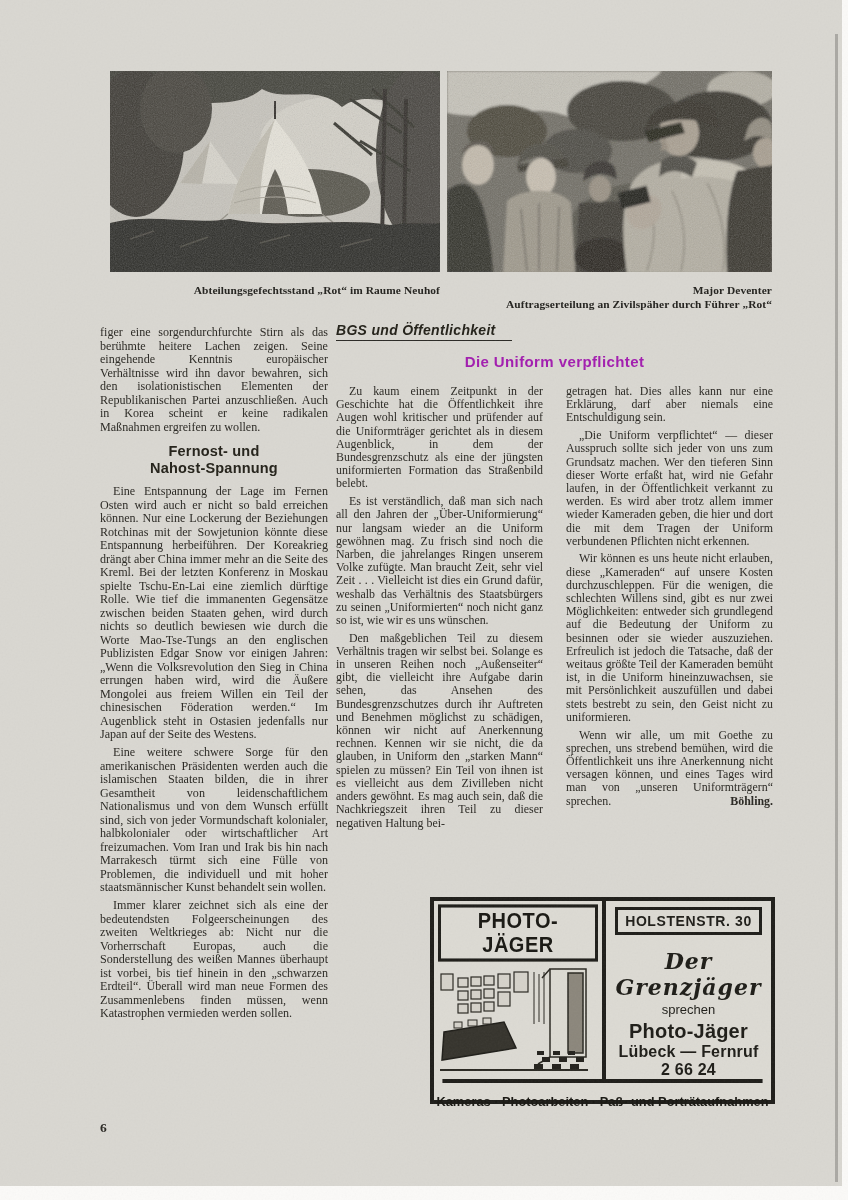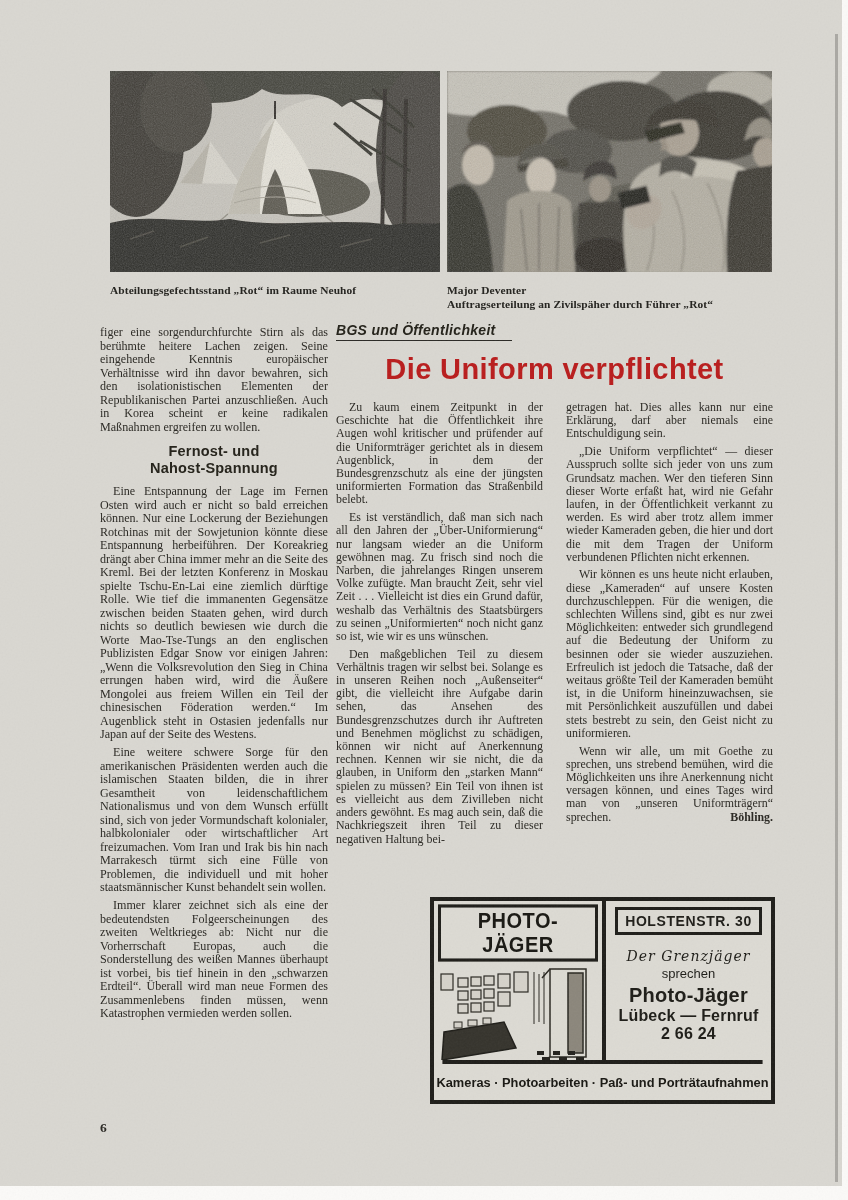--- a/index.html
+++ b/index.html
@@ -12,21 +12,21 @@
     background:#d9d7d1;
   }
   .scan-line { position:absolute; left:835px; top:34px; height:1148px; width:3px; background:#8a8883; opacity:.6; }
 
   .photos-row { position:absolute; left:110px; top:71px; display:flex; gap:7px; }
   .photo { margin:0; line-height:0; }
   .photo svg { display:block; }
 
   .caption {
     position:absolute; top:284px; font-weight:bold; font-size:11.4px;
-    line-height:13.6px; text-align:left; color:#23221e; letter-spacing:.1px;
+    line-height:13.6px; text-align:right; color:#23221e; letter-spacing:.1px;
   }
   .cap-left { left:110px; width:330px; }
   .cap-right { left:447px; width:325px; }
 
   .col-left {
     position:absolute; left:100px; top:326px; width:228px;
     font-size:12.1px; line-height:13.5px; text-align:justify;
   }
   .col-left p, .acol p { margin:0 0 4.5px; text-indent:13px; }
   p.first { text-indent:0; }
@@ -39,42 +39,42 @@
   .section-heading span { display:block; }
 
   .article { position:absolute; left:336px; top:321px; width:437px; }
   .kicker {
     font-family:"Liberation Sans", sans-serif; font-style:italic; font-weight:bold;
     font-size:14px; letter-spacing:.3px; color:#232119;
     display:inline-block; border-bottom:1.6px solid #2a2925; padding:0 16px 2px 0;
   }
   .title {
     font-family:"Liberation Sans", sans-serif; font-weight:bold;
-    font-size:29px; letter-spacing:.4px; text-align:center;
-    margin:12px 0 15px; color:#b91c1c;
+    font-size:15px; letter-spacing:.4px; text-align:center;
+    margin:12px 0 15px; color:#a21caf;
   }
   .article-cols { display:flex; gap:23px; font-size:11.9px; line-height:13.2px; text-align:justify; }
   .acol { width:214px; }
   .byline { float:right; font-weight:bold; }
 
   .ad {
     position:absolute; left:430px; top:897px; width:345px; height:207px;
     border:4px solid #1e1d19; background:#dcdad3; box-sizing:border-box;
     display:grid; grid-template-columns:172px 1fr; grid-template-rows:1fr 40px;
   }
   .ad-left { border-right:4px solid #1e1d19; padding:5px 4px 0 4px; box-sizing:border-box; overflow:hidden; }
   .shop-sign {
     border:3px solid #1e1d19; font-family:"Liberation Sans", sans-serif;
     font-weight:bold; font-size:20px; letter-spacing:.5px; text-align:center;
     padding:1px 2px; color:#181712; transform:scaleY(1.06);
   }
   .storefront { margin-top:4px; }
   .ad-right { padding:6px 8px 0; box-sizing:border-box; text-align:center; font-family:"Liberation Sans", sans-serif; color:#1d1c17; }
   .address-box { border:3px solid #1e1d19; font-weight:bold; font-size:14px; letter-spacing:.6px; padding:3px 0; margin:0 1px 13px; }
-  .script { font-family:"DejaVu Serif", serif; font-style:italic; font-weight:normal; font-size:14px; letter-spacing:1px; }
+  .script { font-family:"DejaVu Serif", serif; font-style:italic; font-weight:bold; font-size:22px; letter-spacing:1px; }
   .bevorzugt { font-size:13px; margin:2px 0 3px; }
   .brand { font-weight:bold; font-size:20px; letter-spacing:.2px; }
   .cityphone { font-weight:bold; font-size:16px; letter-spacing:.2px; }
   .ad-services {
     grid-column:1 / span 2; border-top:4px solid #1e1d19;
     font-family:"Liberation Sans", sans-serif; font-weight:bold; font-size:13.5px;
     display:flex; align-items:center; justify-content:center;
     transform:scaleX(.95); color:#181712; white-space:nowrap;
   }
 
@@ -197,21 +197,21 @@
     <div class="article-cols">
       <div class="acol">
         <p>Zu kaum einem Zeitpunkt in der Geschichte hat die Öffentlichkeit ihre Augen wohl kritischer und prüfender auf die Uniformträger gerichtet als in diesem Augenblick, in dem der Bundesgrenzschutz als eine der jüngsten uniformierten Formation das Straßenbild belebt.</p>
         <p>Es ist verständlich, daß man sich nach all den Jahren der „Über-Uniformierung“ nur langsam wieder an die Uniform gewöhnen mag. Zu frisch sind noch die Narben, die jahrelanges Ringen unserem Volke zufügte. Man braucht Zeit, sehr viel Zeit . . . Vielleicht ist dies ein Grund dafür, weshalb das Verhältnis des Staatsbürgers zu seinen „Uniformierten“ noch nicht ganz so ist, wie wir es uns wünschen.</p>
         <p>Den maßgeblichen Teil zu diesem Verhältnis tragen wir selbst bei. Solange es in unseren Reihen noch „Außenseiter“ gibt, die vielleicht ihre Aufgabe darin sehen, das Ansehen des Bundesgrenzschutzes durch ihr Auftreten und Benehmen möglichst zu schädigen, können wir nicht auf Anerkennung rechnen. Kennen wir sie nicht, die da glauben, in Uniform den „starken Mann“ spielen zu müssen? Ein Teil von ihnen ist es vielleicht aus dem Zivilleben nicht anders gewöhnt. Es mag auch sein, daß die Nachkriegszeit ihren Teil zu dieser negativen Haltung bei-</p>
       </div>
       <div class="acol">
         <p class="first">getragen hat. Dies alles kann nur eine Erklärung, darf aber niemals eine Entschuldigung sein.</p>
         <p>„Die Uniform verpflichtet“ — dieser Ausspruch sollte sich jeder von uns zum Grundsatz machen. Wer den tieferen Sinn dieser Worte erfaßt hat, wird nie Gefahr laufen, in der Öffentlichkeit verkannt zu werden. Es wird aber trotz allem immer wieder Kameraden geben, die hier und dort die mit dem Tragen der Uniform verbundenen Pflichten nicht erkennen.</p>
         <p>Wir können es uns heute nicht erlauben, diese „Kameraden“ auf unsere Kosten durchzuschleppen. Für die wenigen, die schlechten Willens sind, gibt es nur zwei Möglichkeiten: entweder sich grundlegend auf die Bedeutung der Uniform zu besinnen oder sie wieder auszuziehen. Erfreulich ist jedoch die Tatsache, daß der weitaus größte Teil der Kameraden bemüht ist, in die Uniform hineinzuwachsen, sie mit Persönlichkeit auszufüllen und dabei stets bestrebt zu sein, den Geist nicht zu uniformieren.</p>
-        <p><span>Wenn wir alle, um mit Goethe zu sprechen, uns strebend bemühen, wird die Möglichkeiten uns ihre Anerkennung nicht versagen können, und eines Tages wird man von „unseren Uniformträgern“ sprechen.</span> <span class="byline">Böhling.</span></p>
+        <p><span>Wenn wir alle, um mit Goethe zu sprechen, uns strebend bemühen, wird die Öffentlichkeit uns ihre Anerkennung nicht versagen können, und eines Tages wird man von „unseren Uniformträgern“ sprechen.</span> <span class="byline">Böhling.</span></p>
       </div>
     </div>
   </div>
 
   <div class="ad">
     <div class="ad-left">
       <div class="shop-sign">PHOTO-JÄGER</div>
       <svg class="storefront" width="154" height="110" viewBox="0 0 154 110">
         <g stroke="#2a2822" stroke-width="1.2" fill="#d5d2ca">
           <rect x="3" y="10" width="12" height="16"></rect>

